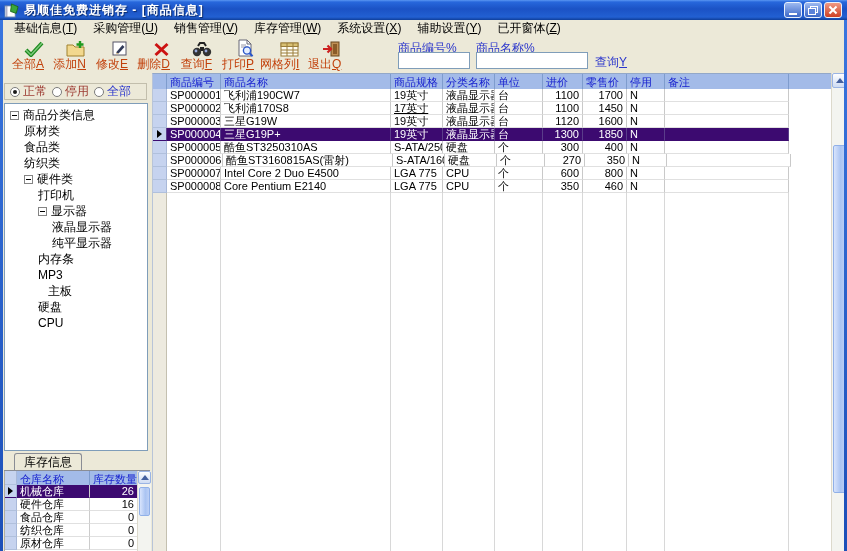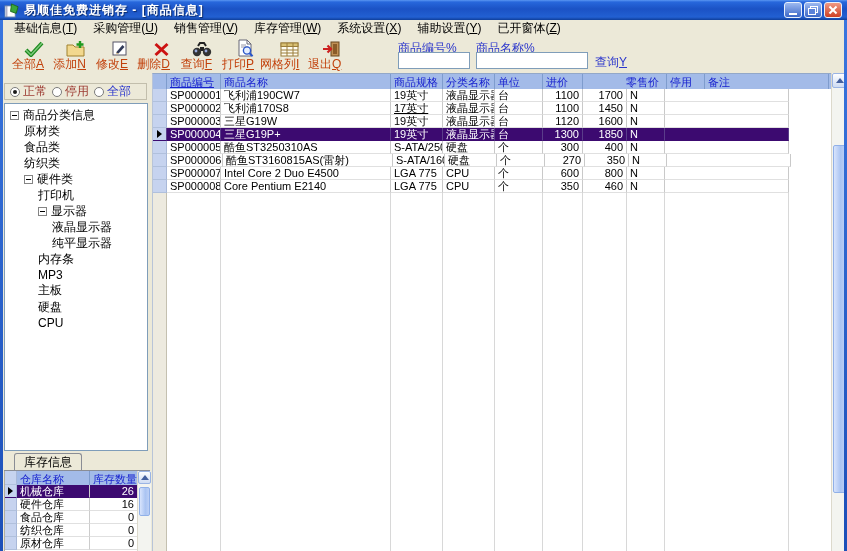--- a/index.html
+++ b/index.html
@@ -274,21 +274,21 @@
     </div>
     <div class="tree-item" style="padding-left: 47px;">
       <span class="tree-label">纯平显示器</span>
     </div>
     <div class="tree-item" style="padding-left: 33px;">
       <span class="tree-label">内存条</span>
     </div>
     <div class="tree-item" style="padding-left: 33px;">
       <span class="tree-label">MP3</span>
     </div>
-    <div class="tree-item" style="padding-left: 33px; align-items: flex-end;">
+    <div class="tree-item" style="padding-left: 43px;">
       <span class="tree-label">主板</span>
     </div>
     <div class="tree-item" style="padding-left: 33px;">
       <span class="tree-label">硬盘</span>
     </div>
     <div class="tree-item" style="padding-left: 33px;">
       <span class="tree-label">CPU</span>
     </div>
   </div>
 
@@ -336,27 +336,27 @@
     <div class="sb-btn">
         <span class="arr-up"></span>
       </div>
     <div class="sb-thumb" id="stock-thumb"></div>
   </div>
 </div>
 
 <div id="grid">
   <div class="grid-header">
       <div class="gh-cell" style="width: 14px;"></div>
-      <div class="gh-cell" style="width: 54px; text-decoration: underline;">商品编号</div>
+      <div class="gh-cell" style="width: 54px;">商品编号</div>
       <div class="gh-cell" style="width: 170px;">商品名称</div>
       <div class="gh-cell" style="width: 52px;">商品规格</div>
       <div class="gh-cell" style="width: 52px;">分类名称</div>
       <div class="gh-cell" style="width: 48px;">单位</div>
       <div class="gh-cell" style="width: 40px;">进价</div>
-      <div class="gh-cell" style="width: 44px; margin-left: 40px;">零售价</div>
+      <div class="gh-cell" style="width: 44px;">零售价</div>
       <div class="gh-cell" style="width: 38px;">停用</div>
       <div class="gh-cell" style="width: 124px;">备注</div>
       <div class="gh-cell gh-fill" style="flex: 1 1 0%;"></div>
     </div>
   <div>
       <div class="grid-row">
         <div class="g-cell g-sel"></div>
         <div class="g-cell" style="width: 54px;">SP000001</div>
         <div class="g-cell" style="width: 170px;">飞利浦190CW7</div>
         <div class="g-cell" style="width: 52px;">19英寸</div>

